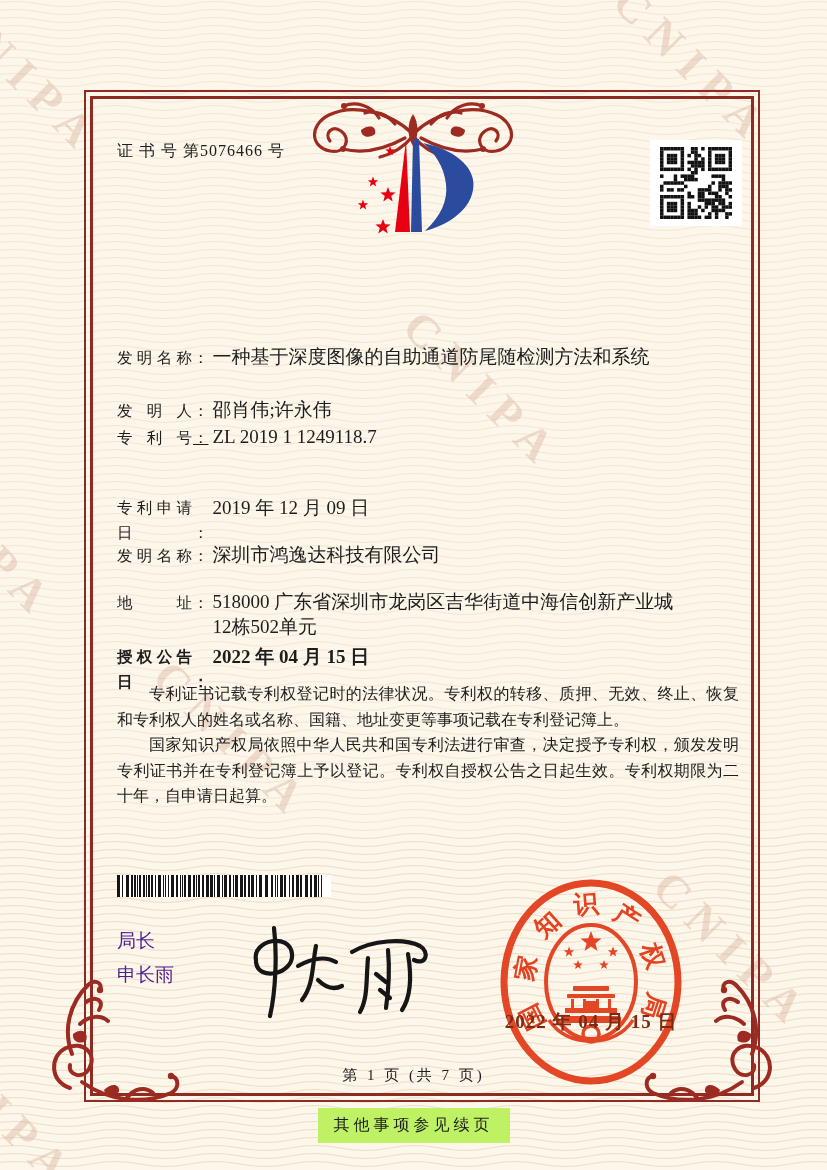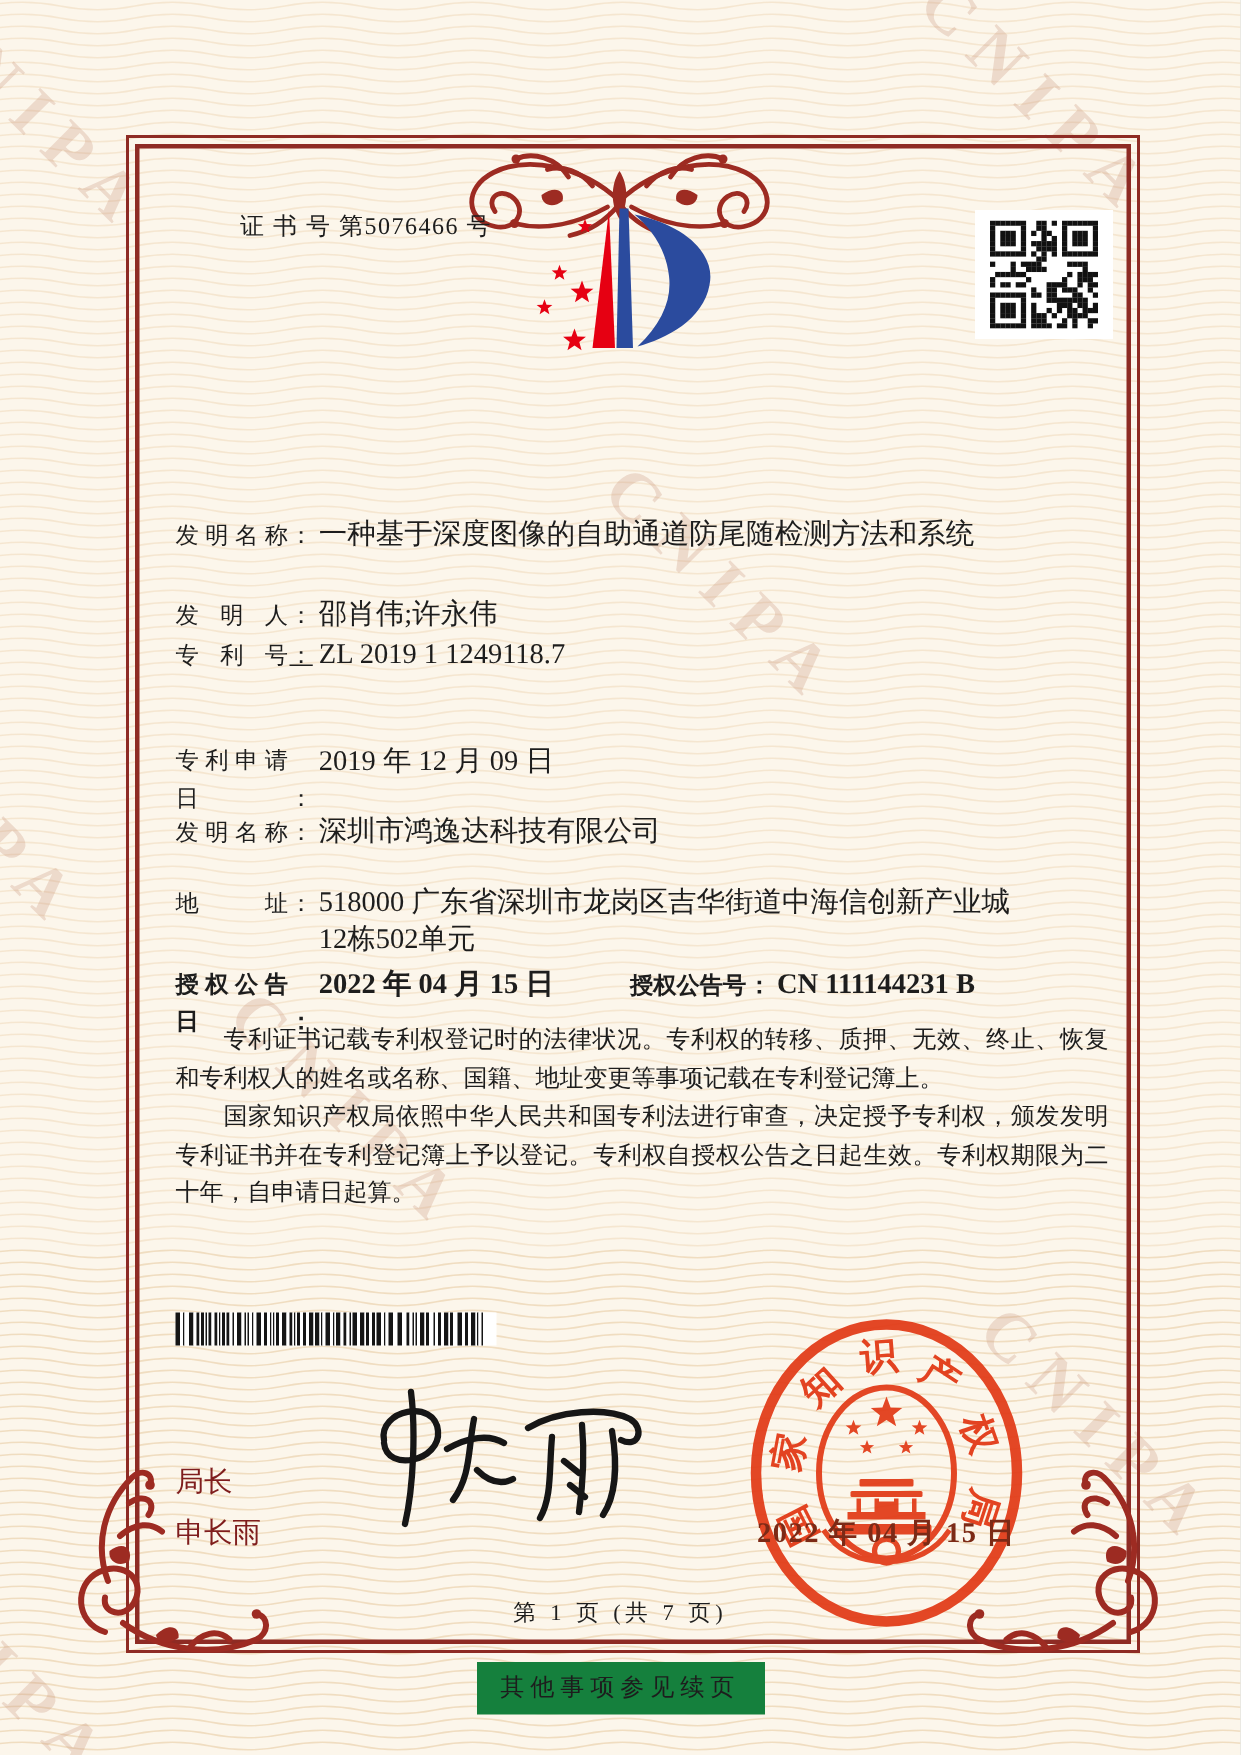--- a/index.html
+++ b/index.html
@@ -7,50 +7,50 @@
         font-family:"Liberation Serif","DejaVu Serif",serif;color:#1d1d1d;margin:0 auto;}
   .page svg.waves{position:absolute;left:0;top:0;pointer-events:none;}
   .watermark{position:absolute;font-family:"Liberation Serif","DejaVu Serif",serif;font-weight:bold;
         font-size:46px;letter-spacing:12px;color:rgba(203,152,128,0.30);
         transform:rotate(45deg);transform-origin:left top;white-space:nowrap;pointer-events:none;}
   .frame-outer{position:absolute;left:84px;top:90px;width:676px;height:1012px;
         border:2px solid #8e2b24;box-sizing:border-box;}
   .frame-inner{position:absolute;left:90px;top:96px;width:664px;height:1000px;
         border:3px solid #8e2b24;box-sizing:border-box;}
   .ornament{position:absolute;pointer-events:none;}
-  .cert-no{position:absolute;left:117px;top:141px;font-size:16px;letter-spacing:1px;margin-left:43px;}
+  .cert-no{position:absolute;left:117px;top:141px;font-size:16px;letter-spacing:1px;}
   .logo{position:absolute;left:338px;top:132px;}
   .qr-box{position:absolute;left:650px;top:140px;width:92px;height:86px;background:#fff;}
   .qr-box svg{position:absolute;left:10px;top:7px;}
   .title{position:absolute;left:0;top:244px;width:827px;margin:0;text-align:center;
         font-size:40px;font-weight:bold;letter-spacing:26px;text-indent:26px;}
   .field-row{position:absolute;left:117px;font-size:19px;line-height:25px;}
   .lbl{display:inline-block;width:75px;font-size:15.5px;text-align:justify;text-align-last:justify;}
   .colon{font-size:15.5px;padding:0 4px 0 1px;}
   .val{display:inline-block;width:478px;vertical-align:top;}
   .pair2{position:absolute;left:303px;top:0;white-space:nowrap;}
   .pair2 .val2{font-size:19px;}
   .paragraphs{position:absolute;left:117px;top:681px;width:622px;font-size:16px;
         line-height:25.5px;text-align:justify;}
   .paragraphs p{margin:0;text-indent:2em;}
   .barcode{position:absolute;left:117px;top:875px;width:214px;height:22px;background:#fff;
         display:flex;align-items:stretch;}
   .bar{height:100%;}
-  .director{position:absolute;left:117px;top:972px;font-family:Liberation Mono, monospace;
-        font-size:19px;color:#7f1d1d;line-height:34px;}
+  .director{position:absolute;left:117px;top:925px;font-family:Liberation Mono, monospace;
+        font-size:19px;color:#4c1d95;line-height:34px;}
   .signature{position:absolute;left:225px;top:914px;}
   .seal{position:absolute;left:499px;top:878px;width:184px;height:210px;}
   .seal > svg{position:absolute;left:0;top:0;opacity:.93;}
   .seal-char{position:absolute;font-weight:bold;font-size:25px;color:#e23a17;opacity:.95;}
   .seal-date{position:absolute;left:0;top:131px;width:184px;text-align:center;font-size:19px;
         font-weight:bold;letter-spacing:1px;color:#7c2a16;white-space:nowrap;z-index:3;}
   .page-info{position:absolute;left:0;top:1066px;width:827px;text-align:center;
         font-size:15px;letter-spacing:3px;}
   .footer-note{position:absolute;left:50%;top:1108px;transform:translateX(-50%);
-        background:#15803d;padding:7px 16px;font-size:16px;letter-spacing:4px;white-space:nowrap;}
+        background:#bef264;padding:7px 16px;font-size:16px;letter-spacing:4px;white-space:nowrap;}
 </style>
 </head>
 <body>
 
 <div class="page">
 
   <svg class="waves" id="waves" width="827" height="1170">
       <path d="M-10 4 q 25 -5 50 0 t 50 0 t 50 0 t 50 0 t 50 0 t 50 0 t 50 0 t 50 0 t 50 0 t 50 0 t 50 0 t 50 0 t 50 0 t 50 0 t 50 0 t 50 0 t 50 0 t 50 0" fill="none" stroke="#e9cda6" stroke-width="1" opacity="0.38"></path>
       <path d="M-10 12 q 25 -5 50 0 t 50 0 t 50 0 t 50 0 t 50 0 t 50 0 t 50 0 t 50 0 t 50 0 t 50 0 t 50 0 t 50 0 t 50 0 t 50 0 t 50 0 t 50 0 t 50 0 t 50 0" fill="none" stroke="#e9cda6" stroke-width="1" opacity="0.38"></path>
       <path d="M-10 20 q 25 -5 50 0 t 50 0 t 50 0 t 50 0 t 50 0 t 50 0 t 50 0 t 50 0 t 50 0 t 50 0 t 50 0 t 50 0 t 50 0 t 50 0 t 50 0 t 50 0 t 50 0 t 50 0" fill="none" stroke="#e9cda6" stroke-width="1" opacity="0.38"></path>
@@ -507,21 +507,21 @@
   </div>
 
 
   <div id="fields">
       <div class="field-row" style="top: 344px;"><span class="lbl">发明名称</span><span class="colon">：</span><span class="val">一种基于深度图像的自助通道防尾随检测方法和系统</span></div>
       <div class="field-row" style="top: 397px;"><span class="lbl">发明人</span><span class="colon">：</span><span class="val">邵肖伟;许永伟</span></div>
       <div class="field-row" style="top: 424px; text-decoration: underline;"><span class="lbl">专利号</span><span class="colon">：</span><span class="val">ZL 2019 1 1249118.7</span></div>
       <div class="field-row" style="top: 495px;"><span class="lbl">专利申请日</span><span class="colon">：</span><span class="val">2019 年 12 月 09 日</span></div>
       <div class="field-row" style="top: 542px;"><span class="lbl">发明名称</span><span class="colon">：</span><span class="val">深圳市鸿逸达科技有限公司</span></div>
       <div class="field-row" style="top: 589px;"><span class="lbl">地址</span><span class="colon">：</span><span class="val">518000 广东省深圳市龙岗区吉华街道中海信创新产业城12栋502单元</span></div>
-      <div class="field-row" style="top: 644px; font-weight: bold;"><span class="lbl">授权公告日</span><span class="colon">：</span><span class="val">2022 年 04 月 15 日</span><span class="pair2"><span style="font-size: 15.5px;">授权公告号</span><span class="colon">：</span><span class="val2">CN 111144231 B</span></span></div>
+      <div class="field-row" style="top: 644px; font-weight: bold;"><span class="lbl">授权公告日</span><span class="colon">：</span><span class="val">2022 年 04 月 15 日</span></div>
     </div>
 
   <div class="paragraphs">
     <p>专利证书记载专利权登记时的法律状况。专利权的转移、质押、无效、终止、恢复和专利权人的姓名或名称、国籍、地址变更等事项记载在专利登记簿上。</p>
     <p>国家知识产权局依照中华人民共和国专利法进行审查，决定授予专利权，颁发发明专利证书并在专利登记簿上予以登记。专利权自授权公告之日起生效。专利权期限为二十年，自申请日起算。</p>
   </div>
 
   <div class="barcode" id="barcode">
       <div class="bar" style="width: 3px; background: rgb(21, 21, 21);"></div>
       <div class="bar" style="width: 2px; background: rgb(255, 255, 255);"></div>

